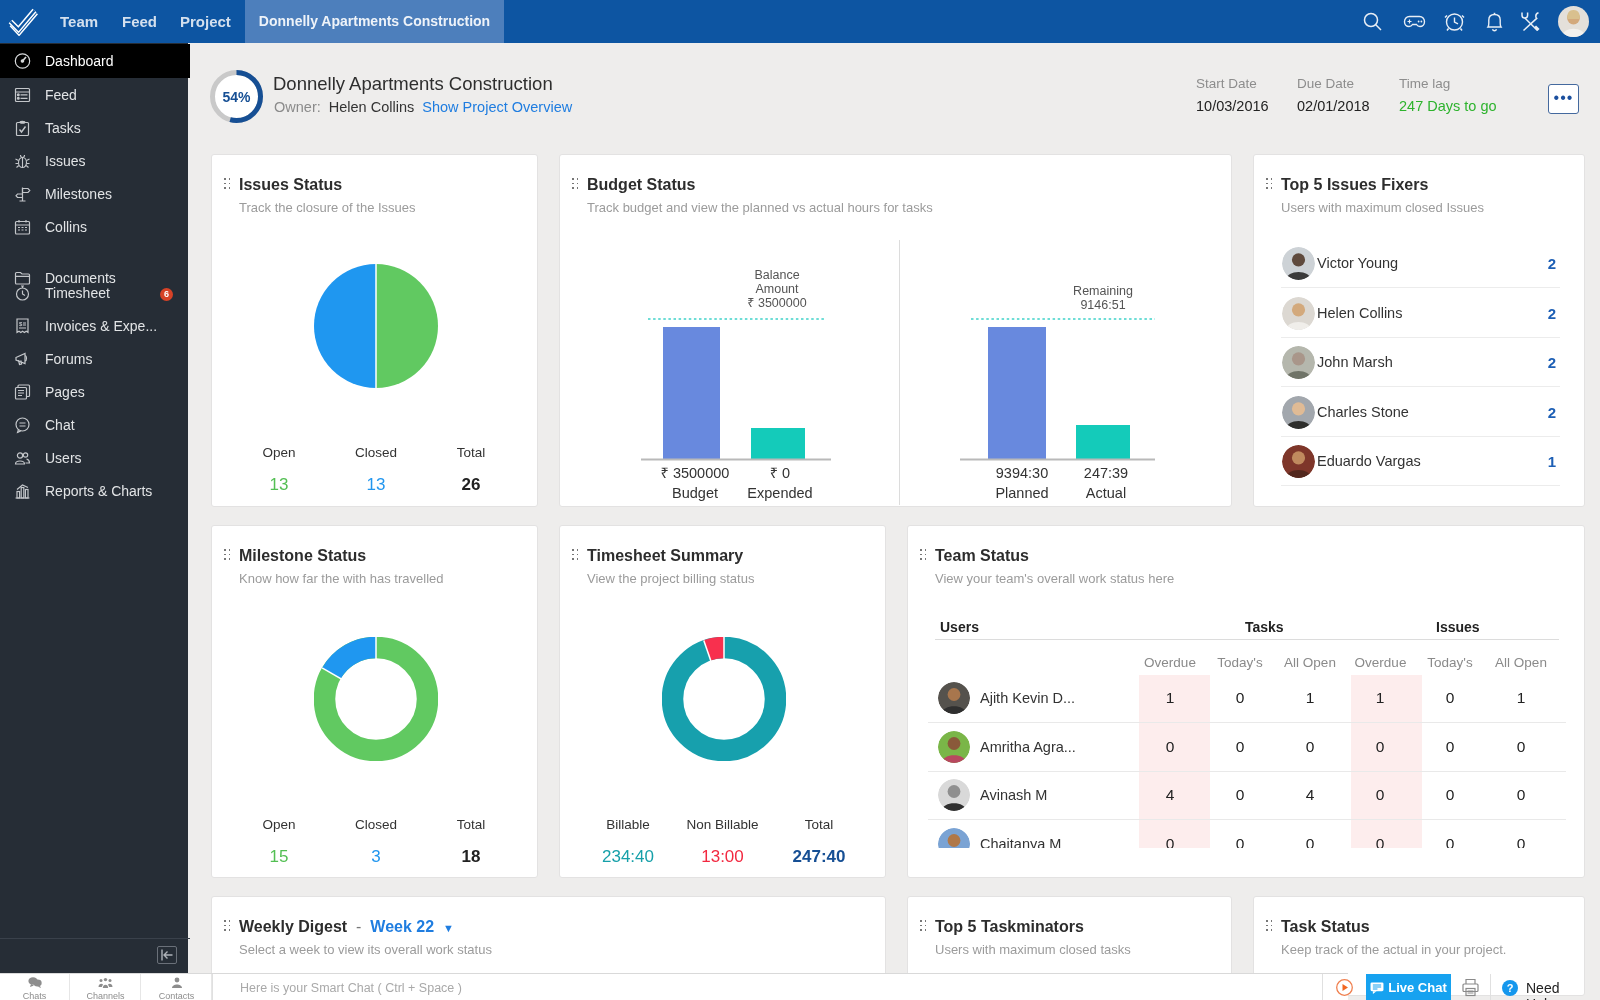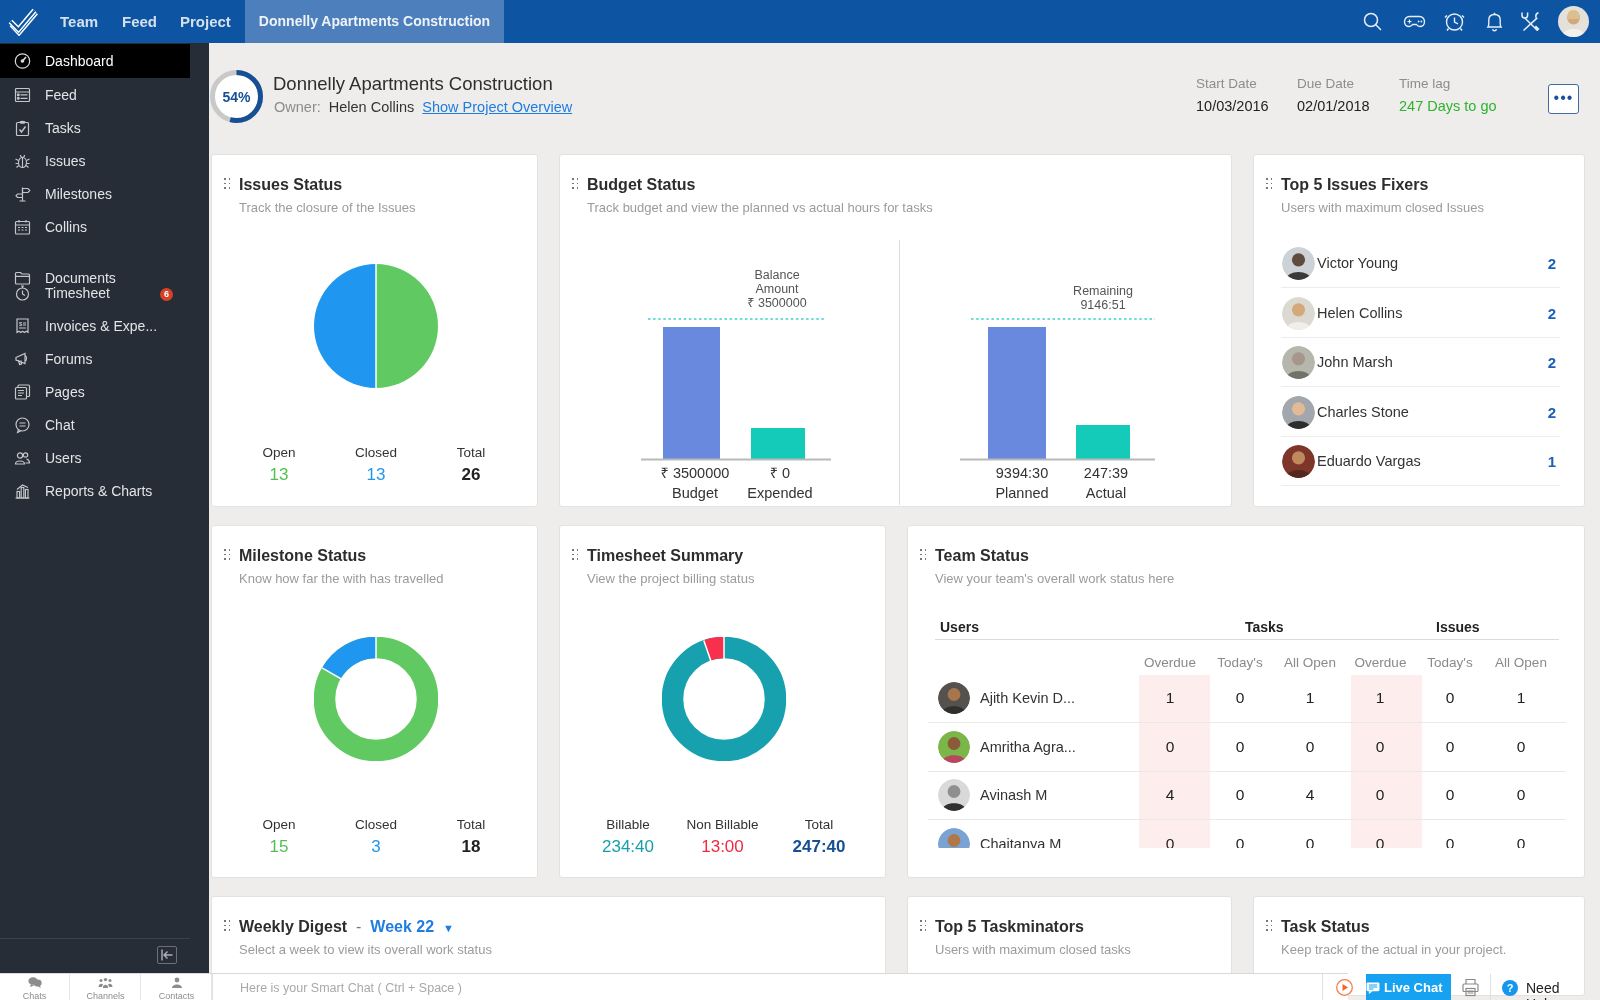--- a/index.html
+++ b/index.html
@@ -8,49 +8,49 @@
 #page { position:absolute; left:0; top:0; width:1600px; height:1000px; }
 .abs { position:absolute; }
 
 
 #topnav { position:absolute; left:0; top:0; width:1600px; height:43px; background:#0d55a2; }
 #topnav .navlink { position:absolute; top:0; height:43px; line-height:43px; color:#d4e0ee; font-size:15px; font-weight:bold; }
 #navtab { position:absolute; left:245px; top:0; width:259px; height:43px; background:#4d7fbc; color:#eef3f9; font-size:14px; font-weight:bold; line-height:43px; text-align:center; white-space:nowrap; overflow:hidden; }
 .navicon { position:absolute; top:10px; width:23px; height:23px; }
 
 
-#sidebar { position:absolute; left:0; top:43px; width:209px; height:930px; background:#262d36; }
+#sidebar { position:absolute; left:0; top:43px; width:188px; height:930px; background:#262d36; }
 .sitem { position:absolute; left:0; width:190px; height:33px; color:#e2e4e6; font-size:14px; }
 .sitem .lab { position:absolute; left:45px; top:50%; transform:translateY(-50%); white-space:nowrap; }
 .sitem svg { position:absolute; left:14px; top:50%; transform:translateY(-50%); }
 .sitem.active { background:#000; color:#fff; height:34px; }
 #badge6 { position:absolute; left:160px; top:245px; width:13px; height:13px; background:#d64227; border-radius:50%; color:#fff; font-size:9px; line-height:13px; text-align:center; font-weight:bold; }
 #sidefoot-line { position:absolute; left:0; top:895px; width:190px; height:1px; background:#3a414b; }
 #collapse-btn { position:absolute; left:157px; top:903px; width:20px; height:18px; border:1px solid #6a7079; border-radius:2px; }
 
 
 #hdr-title { position:absolute; left:273px; top:73px; font-size:18.5px; color:#2e2e2e; font-weight:500; }
 #hdr-owner { position:absolute; left:274px; top:99px; font-size:14.5px; color:#8b8b8b; }
 #hdr-owner b { color:#333; font-weight:normal; }
-#hdr-owner a { color:#1f7de0; text-decoration:underline; }
+#hdr-owner a { color:#1f7de0; }
 .hcol { position:absolute; top:76px; }
 .hcol .l1 { font-size:13.5px; color:#8d8d8d; }
 .hcol .l2 { font-size:14.5px; color:#222; margin-top:7px; }
 #more-btn { position:absolute; left:1548px; top:84px; width:31px; height:30px; background:#fff; border:1px solid #44699e; border-radius:3px; color:#1b4f9e; text-align:center; line-height:26px; font-size:16px; letter-spacing:1px; }
 
 
 .card { position:absolute; background:#fff; border:1px solid #e3e2e2; border-radius:3px; }
 .ctitle { position:absolute; left:27px; top:21px; font-size:16px; font-weight:bold; color:#2d2d2d; white-space:nowrap; }
 .csub { position:absolute; left:27px; top:45px; font-size:13px; color:#9b9b9b; white-space:nowrap; }
 .handle { position:absolute; left:12px; top:23px; width:7px; height:12px; }
 .handle i { position:absolute; width:1.6px; height:1.6px; background:#777; }
 .stats { position:absolute; left:0; width:100%; }
 .stats .col { position:absolute; text-align:center; }
 .stats .t { font-size:13.5px; color:#333; }
-.stats .v { font-size:17px; margin-top:5px; font-weight:bold; }
+.stats .v { font-size:17px; margin-top:15px; font-weight:bold; }
 
 
 .tt { position:absolute; font-size:14px; color:#222; }
 
 
 .frow { position:absolute; left:27px; width:279px; height:49px; border-bottom:1px solid #ececec; }
 .frow .av, .frow svg.av { position:absolute; left:1px; top:8px; width:33px; height:33px; border-radius:50%; }
 .frow .nm { position:absolute; left:36px; top:16px; font-size:14.5px; color:#333; }
 .frow .ct { position:absolute; right:4px; top:16px; font-size:15px; font-weight:bold; color:#1d5fb5; }
 
@@ -58,21 +58,21 @@
 .tt.sub { color:#8a8a8a; font-size:13.5px; text-align:center; }
 .trow { position:absolute; left:20px; width:638px; height:49px; border-bottom:1px solid #e9e9e9; }
 .trow .av, .trow svg.av { position:absolute; left:10px; top:8px; width:32px; height:32px; border-radius:50%; }
 .trow .nm { position:absolute; left:52px; top:16px; font-size:14.5px; color:#333; }
 .trow .n { position:absolute; top:15px; width:70px; text-align:center; font-size:15.5px; color:#222; }
 
 
 #chatbar { position:absolute; left:0; top:973px; width:1348px; height:27px; background:#fff; border-top:1px solid #d9d9d9; }
 #chatbar .ph { position:absolute; left:240px; top:7px; font-size:12.5px; color:#a9a9a9; }
 .cbdiv { position:absolute; top:0; width:1px; height:27px; background:#e0e0e0; }
-#livechat { position:absolute; left:1366px; top:0; width:85px; height:27px; background:#16a2f0; color:#fff; font-size:13px; font-weight:bold; line-height:27px; }
+#livechat { position:absolute; left:1366px; top:0; width:85px; height:27px; background:#16a2f0; color:#fff; font-size:13px; font-weight:bold; text-align:center; line-height:27px; }
 #chatbar .tab { position:absolute; top:0; width:70px; height:27px; border-right:1px solid #e6e6e6; text-align:center; }
 #chatbar .tab svg { margin-top:3px; }
 #chatbar .tl { font-size:9px; color:#8d8d8d; margin-top:-1px; }
 </style>
 </head>
 <body>
 <div id="page">
 
   <div id="topnav">
     <svg class="navicon" style="left:8px;top:8px;width:31px;height:28px" viewBox="0 0 31 28">

